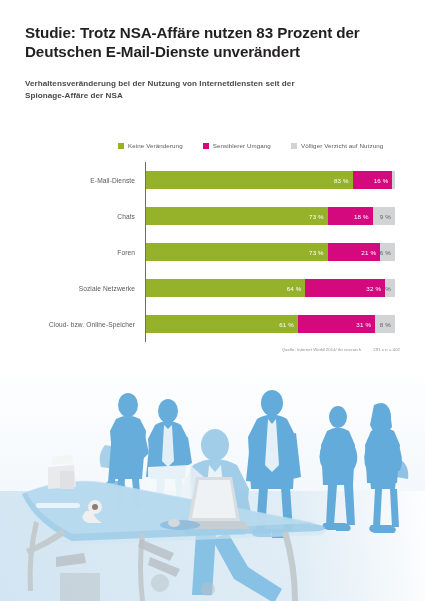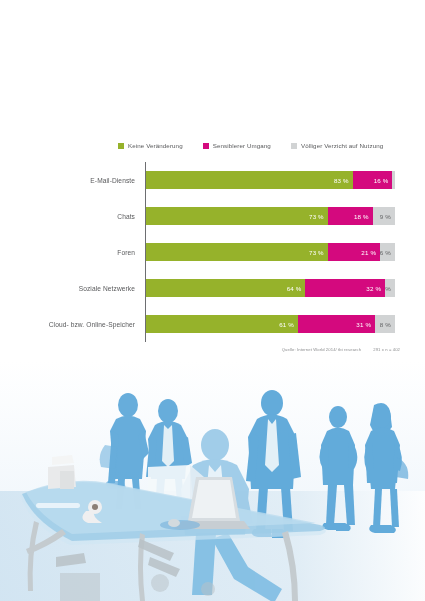--- a/index.html
+++ b/index.html
@@ -75,20 +75,22 @@
     position: absolute; left: 0; bottom: 0; width: 425px; height: 240px;
     overflow: hidden;
   }
   .illustration svg { display: block; width: 425px; height: 240px; }
 </style>
 </head>
 <body>
 
 <div class="page">
 
+  <div class="headline">Studie: Trotz NSA-Affäre nutzen 83 Prozent der Deutschen E-Mail-Dienste unverändert</div>
+  <div class="subhead">Verhaltensveränderung bei der Nutzung von Internetdiensten seit der Spionage-Affäre der NSA</div>
 
   <div class="legend" id="legend">
       <div class="legend-item">
         <span class="legend-swatch" style="background: rgb(150, 178, 43);"></span>
         <span class="legend-label">Keine Veränderung</span>
       </div>
       <div class="legend-item">
         <span class="legend-swatch" style="background: rgb(212, 9, 126);"></span>
         <span class="legend-label">Sensiblerer Umgang</span>
       </div>

